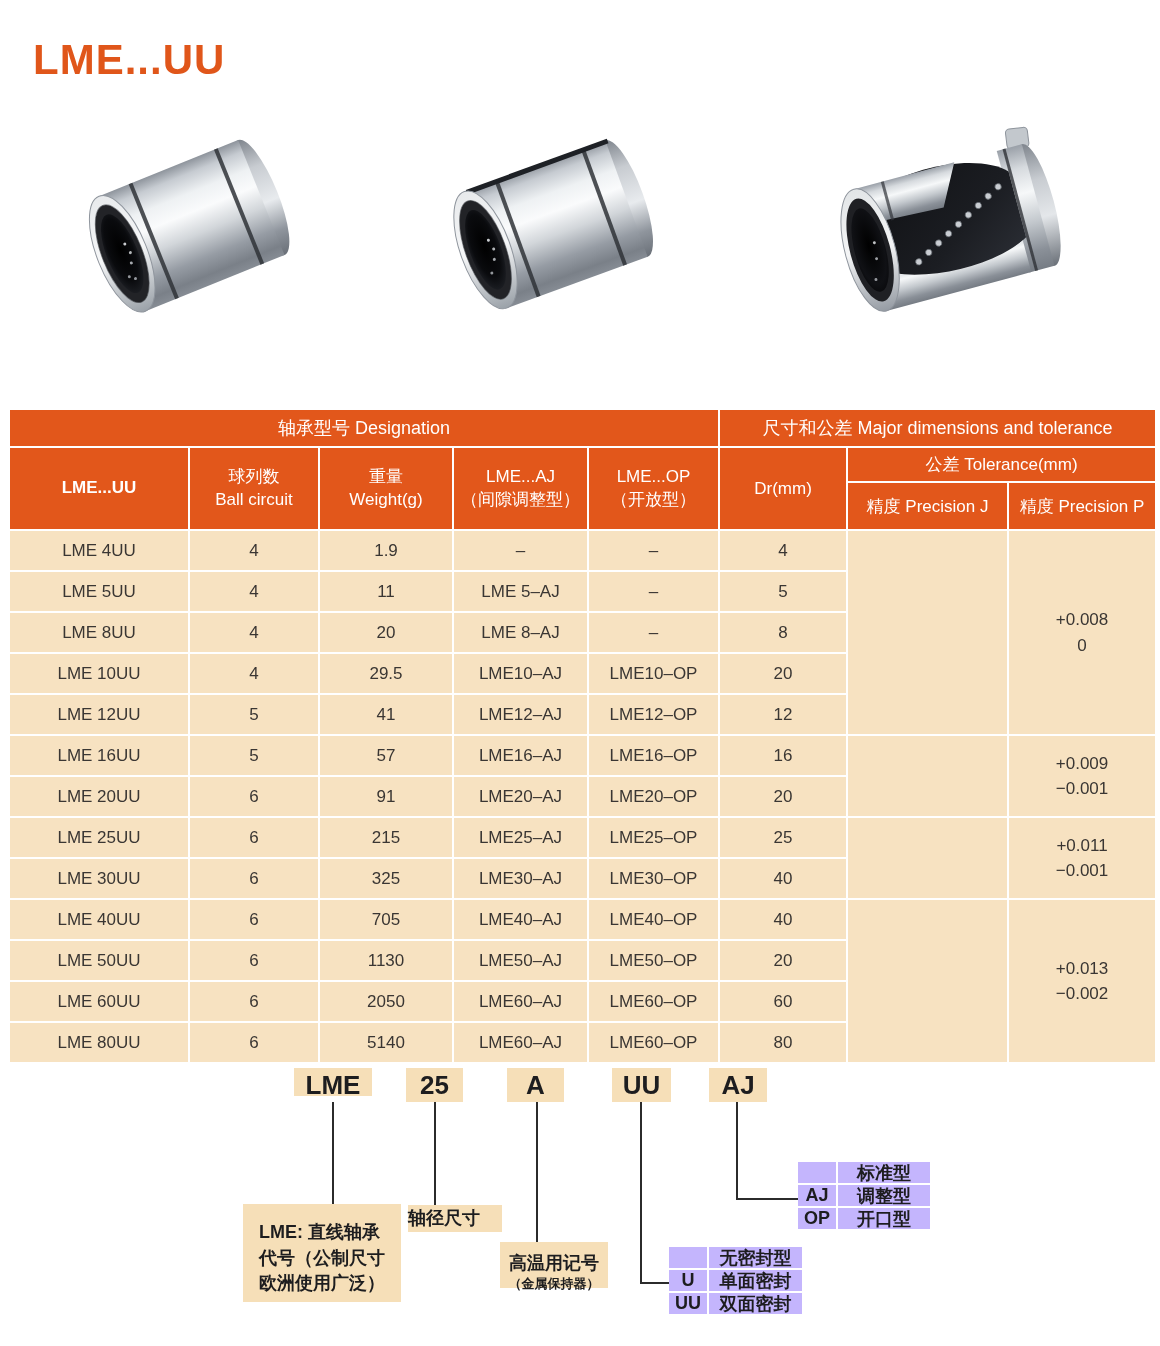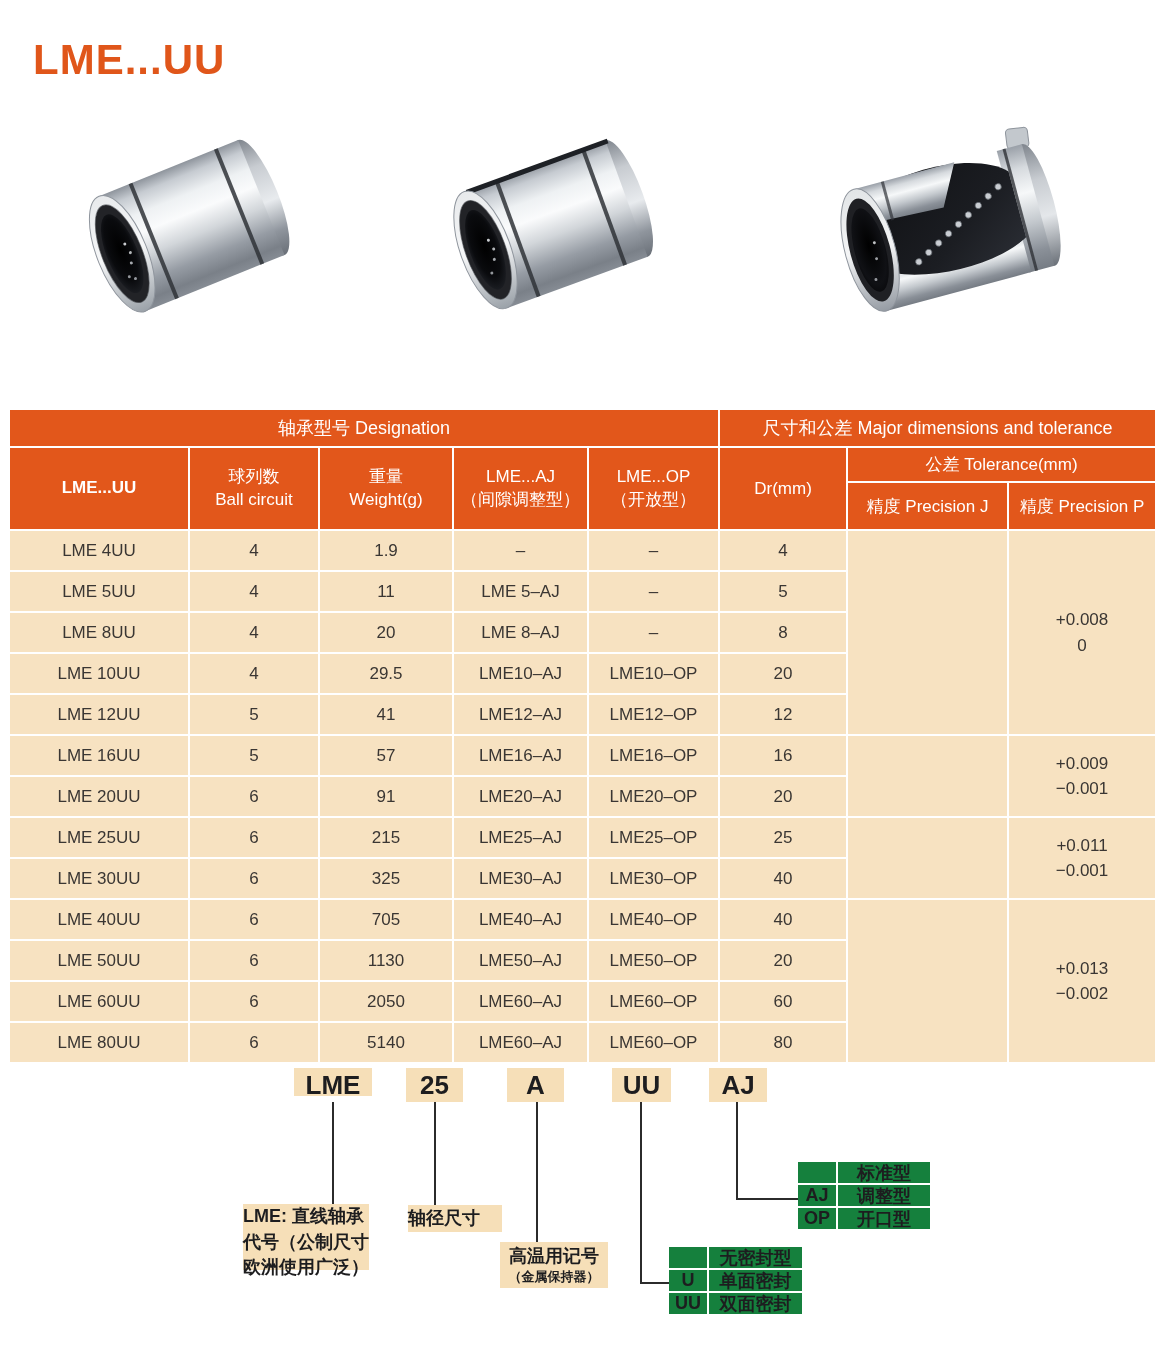--- a/index.html
+++ b/index.html
@@ -19,21 +19,21 @@
   table.spec thead .model{font-weight:bold;}
   table.spec tbody td{background:#F7E2C1;color:#3a3633;font-size:17px;height:39px;}
   .pre{white-space:pre-line;line-height:1.35;}
   td.tol{line-height:1.5;margin-top:46px;}
   
   .codebox{position:absolute;background:#F6DFB8;color:#1d1d1f;font-weight:bold;
            font-size:26px;text-align:center;}
   .ln{position:absolute;background:#2b2b2b;}
   .notebox{position:absolute;background:#F6DFB8;color:#1d1d1f;font-weight:bold;}
   .minitable{position:absolute;display:grid;grid-gap:2px;background:#ffffff;}
-  .minitable .cell{background:#15803d;color:#1d1d1f;font-weight:bold;font-size:18px;
+  .minitable .cell{background:#c4b5fd;color:#1d1d1f;font-weight:bold;font-size:18px;
            display:flex;align-items:center;justify-content:center;height:21px;}
 </style>
 </head>
 <body>
 
 <div class="page">
 
   <div class="title">LME...UU</div>
 
   <div class="photo" style="left:56px;top:118px;width:244px;height:230px;">
@@ -358,28 +358,28 @@
   <div class="codebox" style="left:709px;top:1068px;width:58px;height:34px;line-height:34px;">AJ</div>
 
   <div class="ln" style="left:332px;top:1102px;width:2px;height:102px;"></div>
   <div class="ln" style="left:434px;top:1102px;width:2px;height:103px;"></div>
   <div class="ln" style="left:536px;top:1102px;width:2px;height:140px;"></div>
   <div class="ln" style="left:640px;top:1102px;width:2px;height:182px;"></div>
   <div class="ln" style="left:640px;top:1282px;width:29px;height:2px;"></div>
   <div class="ln" style="left:736px;top:1102px;width:2px;height:98px;"></div>
   <div class="ln" style="left:736px;top:1198px;width:62px;height:2px;"></div>
 
-  <div class="notebox pre" style="left:243px;top:1204px;width:126px;height:66px;padding:0;
+  <div class="notebox pre" style="left:243px;top:1204px;width:126px;height:66px;padding:16px;
        font-size:18px;line-height:1.42;">LME: 直线轴承
 代号（公制尺寸
 欧洲使用广泛）</div>
   <div class="notebox" style="left:408px;top:1205px;width:94px;height:27px;line-height:27px;
        font-size:18px;text-align:left;">轴径尺寸</div>
   <div class="notebox" style="left:500px;top:1242px;width:108px;height:46px;text-align:center;">
-    <div style="font-size:18px;margin-top:2px;">高温用记号</div>
+    <div style="font-size:18px;margin-top:9px;">高温用记号</div>
     <div style="font-size:13px;">（金属保持器）</div>
   </div>
 
   <div class="minitable" style="left:798px;top:1162px;width:132px;grid-template-columns:38px 92px;">
     <div class="cell"></div>
     <div class="cell">标准型</div>
     <div class="cell">AJ</div>
     <div class="cell">调整型</div>
     <div class="cell">OP</div>
     <div class="cell">开口型</div>

